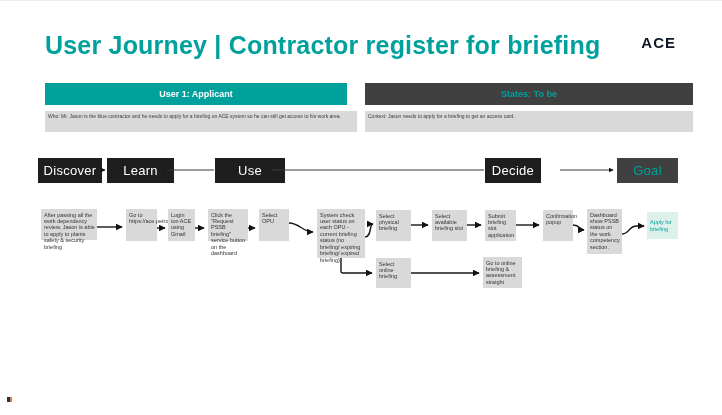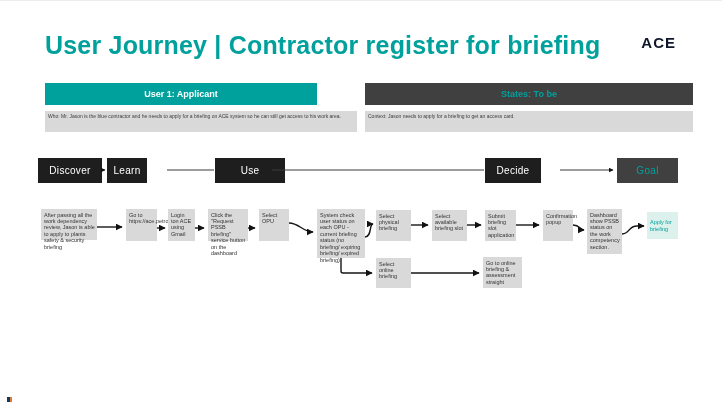--- a/index.html
+++ b/index.html
@@ -14,32 +14,32 @@
     left:45px;top:30px;width:560px;
     font-size:25px;font-weight:bold;color:#00A19C;letter-spacing:.2px;
   }
   .logo{
     right:46px;top:33px;
     font-size:15px;font-weight:bold;color:#0f172a;letter-spacing:1px;
   }
   
   .bar{height:22px;display:flex;align-items:center;justify-content:center;
        font-size:9px;font-weight:bold;}
-  .bar-user{left:45px;top:82px;width:272px;background:#00A19C;color:#ffffff;}
+  .bar-user{left:45px;top:82px;width:302px;background:#00A19C;color:#ffffff;}
   .bar-states{left:365px;top:82px;width:328px;background:#404040;color:#00A19C;}
   
   .desc{height:21px;background:#d9d9d9;color:#3c3c3c;
         font-size:5px;line-height:7px;padding:2px 3px;box-sizing:border-box;
         white-space:nowrap;overflow:hidden;}
   .desc-who{left:45px;top:110px;width:312px;}
   .desc-context{left:365px;top:110px;width:328px;}
   
   .stage{height:25px;top:157px;background:#1e1e1e;color:#ffffff;
          display:flex;align-items:center;justify-content:center;
-         font-size:10px;letter-spacing:.3px;}
+         font-size:13px;letter-spacing:.3px;}
   .stage-goal{background:#404040;color:#00A19C;}
   
   .step{background:#d9d9d9;color:#333333;font-size:5.5px;line-height:1.18;
         padding:2.5px 2px 2px 3px;box-sizing:border-box;}
   .step-goal{background:#dcf0ec;color:#00A19C;display:flex;align-items:center;}
   svg.connectors{position:absolute;left:0;top:0;pointer-events:none;}
   
   .footer-icon{left:7px;top:396px;width:5px;height:5px;background:#17365d;
                box-sizing:border-box;border-right:2px solid #e07b39;}
 </style>
@@ -53,21 +53,21 @@
   <span>User 1: Applicant</span>
 </div>
 <div class="abs bar bar-states">
   <span>States: To be</span>
 </div>
 
 <div class="abs desc desc-who">Who: Mr. Jason is the blue contractor and he needs to apply for a briefing on ACE system so he can still get access to his work area.</div>
 <div class="abs desc desc-context">Context: Jason needs to apply for a briefing to get an access card.</div>
 
 <div class="abs stage" style="left:38px;width:64px;">Discover</div>
-<div class="abs stage" style="left:107px;width:40px;">Learn</div>
+<div class="abs stage" style="left:107px;width:67px;">Learn</div>
 <div class="abs stage" style="left:215px;width:70px;">Use</div>
 <div class="abs stage" style="left:485px;width:56px;">Decide</div>
 <div class="abs stage stage-goal" style="left:617px;width:61px;">Goal</div>
 
 <div class="abs step" style="left:41px;top:208px;width:56px;height:31px;">After passing all the work dependency review, Jason is able to apply to plants safety &amp; security briefing</div>
 <div class="abs step" style="left:126px;top:208px;width:31px;height:32px;">Go to https://ace.petronas.com</div>
 <div class="abs step" style="left:168px;top:208px;width:27px;height:32px;">Login ton ACE using Gmail</div>
 <div class="abs step" style="left:208px;top:208px;width:40px;height:32px;">Click the "Request PSSB briefing" service button on the dashboard</div>
 <div class="abs step" style="left:259px;top:208px;width:30px;height:32px;">Select OPU</div>
 <div class="abs step" style="left:317px;top:208px;width:48px;height:49px;">System check user status on each OPU - current briefing status (no briefing/ expiring briefing/ expired briefing)</div>

